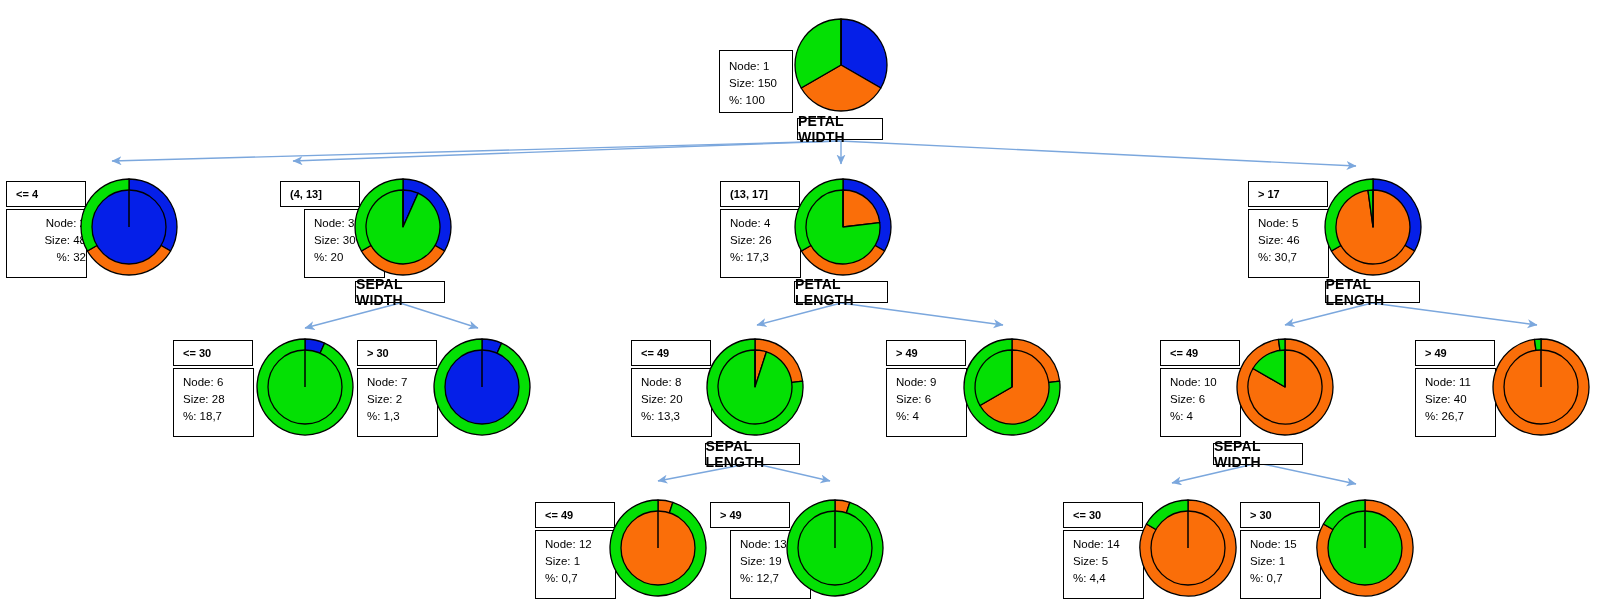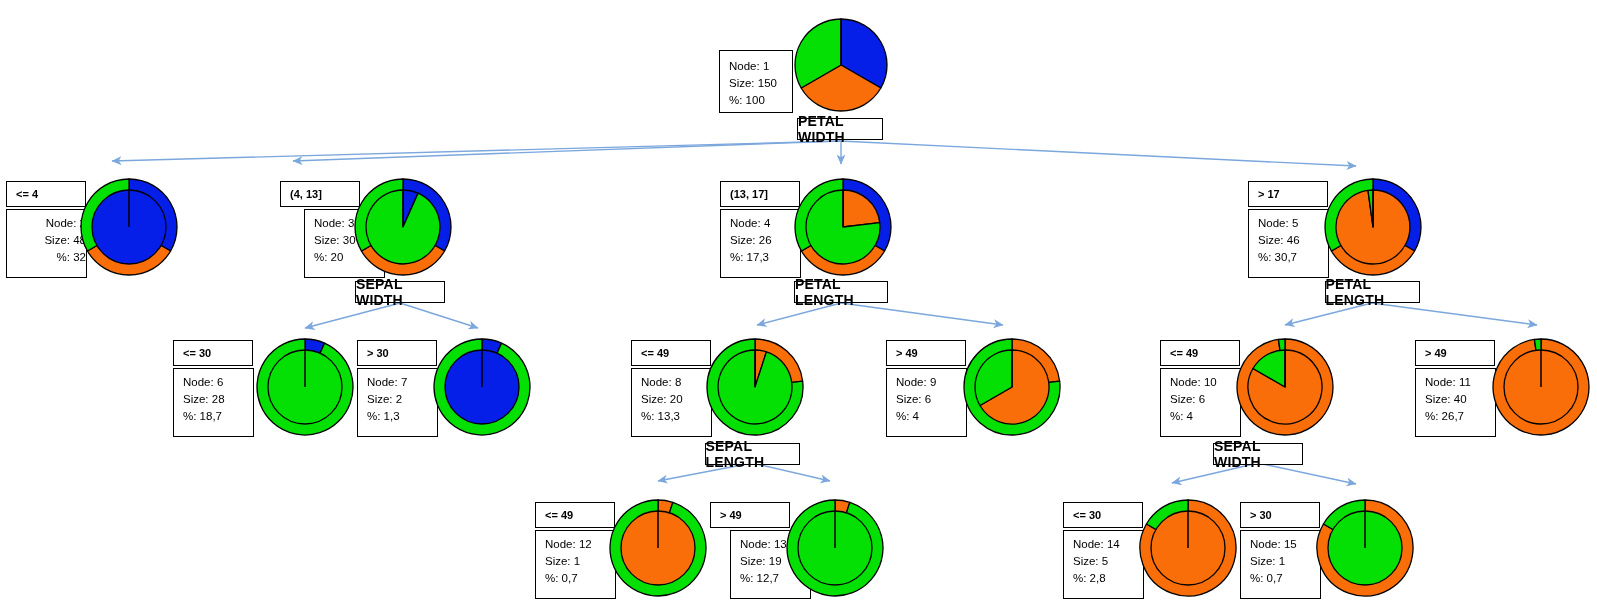--- a/index.html
+++ b/index.html
@@ -268,21 +268,21 @@
           <line x1="50" y1="50" x2="50" y2="13" stroke="#000000" stroke-width="1.5"></line>
         </svg>
   </div>
       <div class="node">
     <div class="cond-box" style="left: 1063px; top: 502px;">
       <span>&lt;= 30</span>
     </div>
     <div class="stats-box" style="left: 1063px; top: 530px;">
       <div>Node: 14</div>
       <div>Size: 5</div>
-      <div>%: 2,8</div>
+      <div>%: 4,4</div>
     </div>
     <svg class="pie" viewBox="0 0 100 100" style="left: 1138px; top: 498px;">
           <path d="M50,50 L50.00,2.00 A48,48 0 1 1 8.43,26.00 Z" fill="#fa6e09" stroke="#000000" stroke-width="1.3" stroke-linejoin="round"></path>
           <path d="M50,50 L8.43,26.00 A48,48 0 0 1 50.00,2.00 Z" fill="#04e004" stroke="#000000" stroke-width="1.3" stroke-linejoin="round"></path>
           <circle cx="50" cy="50" r="37" fill="#fa6e09" stroke="#000000" stroke-width="1.3" stroke-linejoin="round"></circle>
           <line x1="50" y1="50" x2="50" y2="13" stroke="#000000" stroke-width="1.5"></line>
         </svg>
   </div>
       <div class="node">
     <div class="cond-box" style="left: 1240px; top: 502px;">

